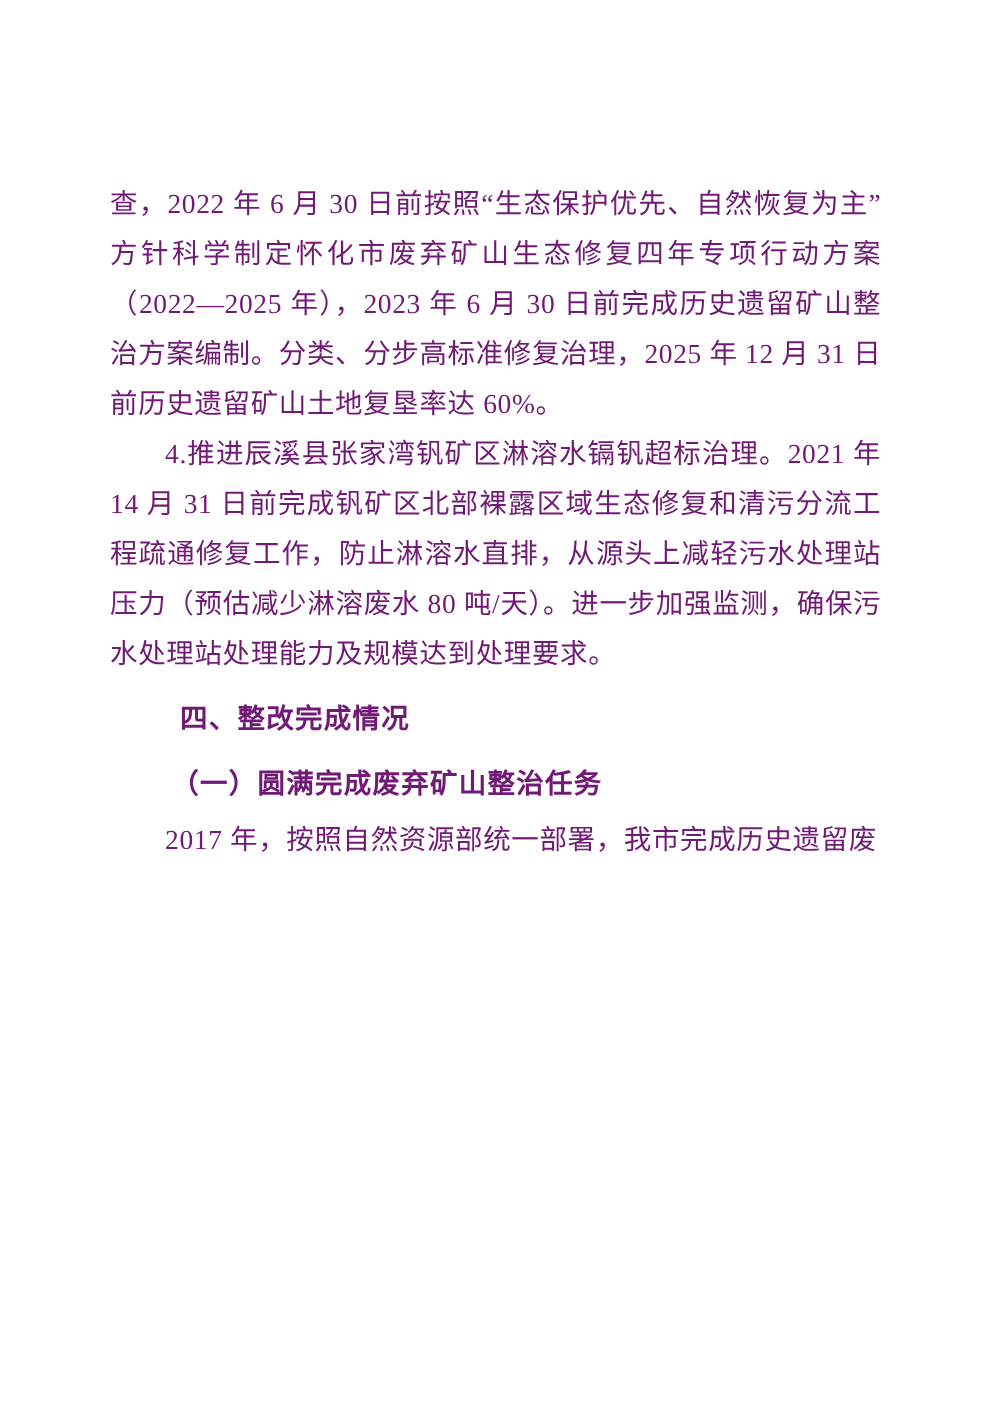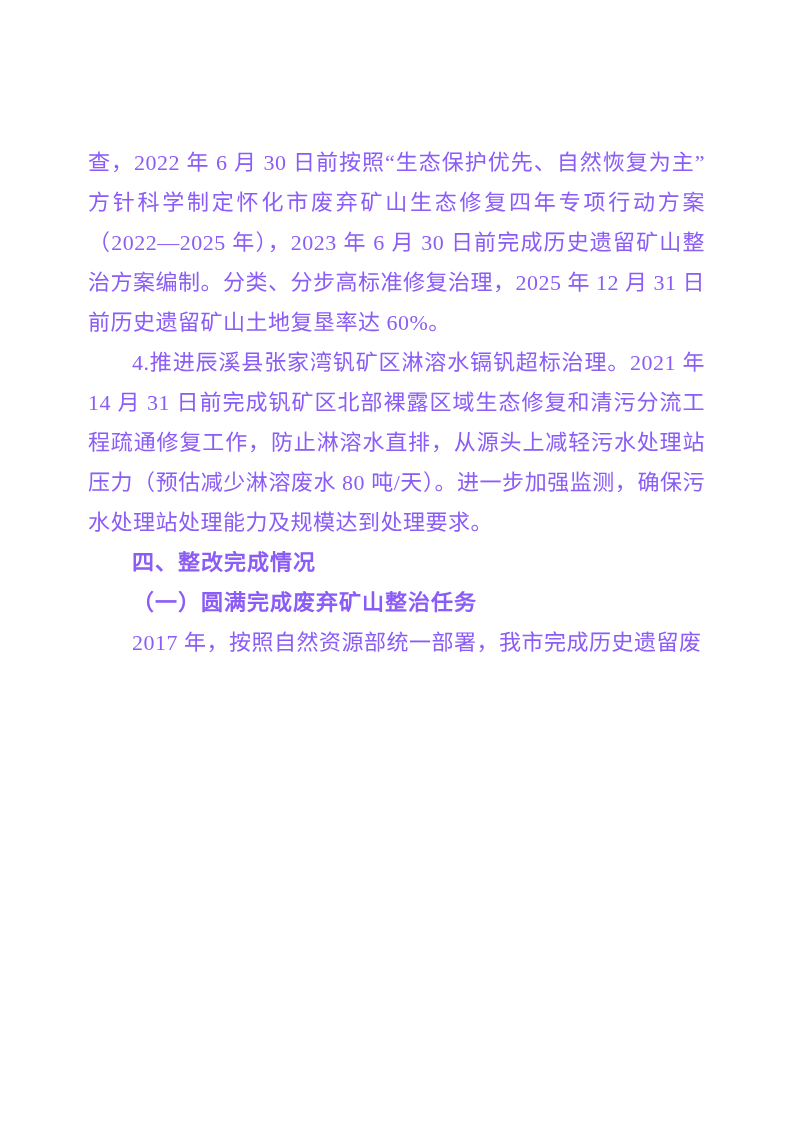--- a/index.html
+++ b/index.html
@@ -7,52 +7,52 @@
     padding: 0;
     background: #ffffff;
   }
   .page {
     position: relative;
     width: 793px;
     height: 798px;
     background: #ffffff;
     overflow: hidden;
     font-family: "Liberation Serif", "DejaVu Serif", serif;
-    color: #8b5cf6;
+    color: #701a75;
   }
   .content {
     position: absolute;
     top: 143px;
     left: 88px;
     width: 617px;
   }
   .body-para {
     margin: 0;
     font-size: 22px;
     line-height: 40px;
     text-align: justify;
     letter-spacing: 0.5px;
     font-family: "Liberation Serif", "DejaVu Serif", serif;
     font-weight: 400;
   }
   .body-para.indent {
     text-indent: 2em;
   }
   .heading-sans {
-    margin: 0;
+    margin: 12px;
     font-size: 22px;
     line-height: 40px;
     text-indent: 2em;
     font-family: "Liberation Sans", "DejaVu Sans", sans-serif;
     font-weight: 700;
     letter-spacing: 1px;
     text-align: left;
   }
   .heading-serif {
-    margin: 0;
+    margin: 5px;
     font-size: 22px;
     line-height: 40px;
     text-indent: 2em;
     font-family: "Liberation Serif", "DejaVu Serif", serif;
     font-weight: 700;
     letter-spacing: 1px;
     text-align: left;
   }
 </style>
 </head>

